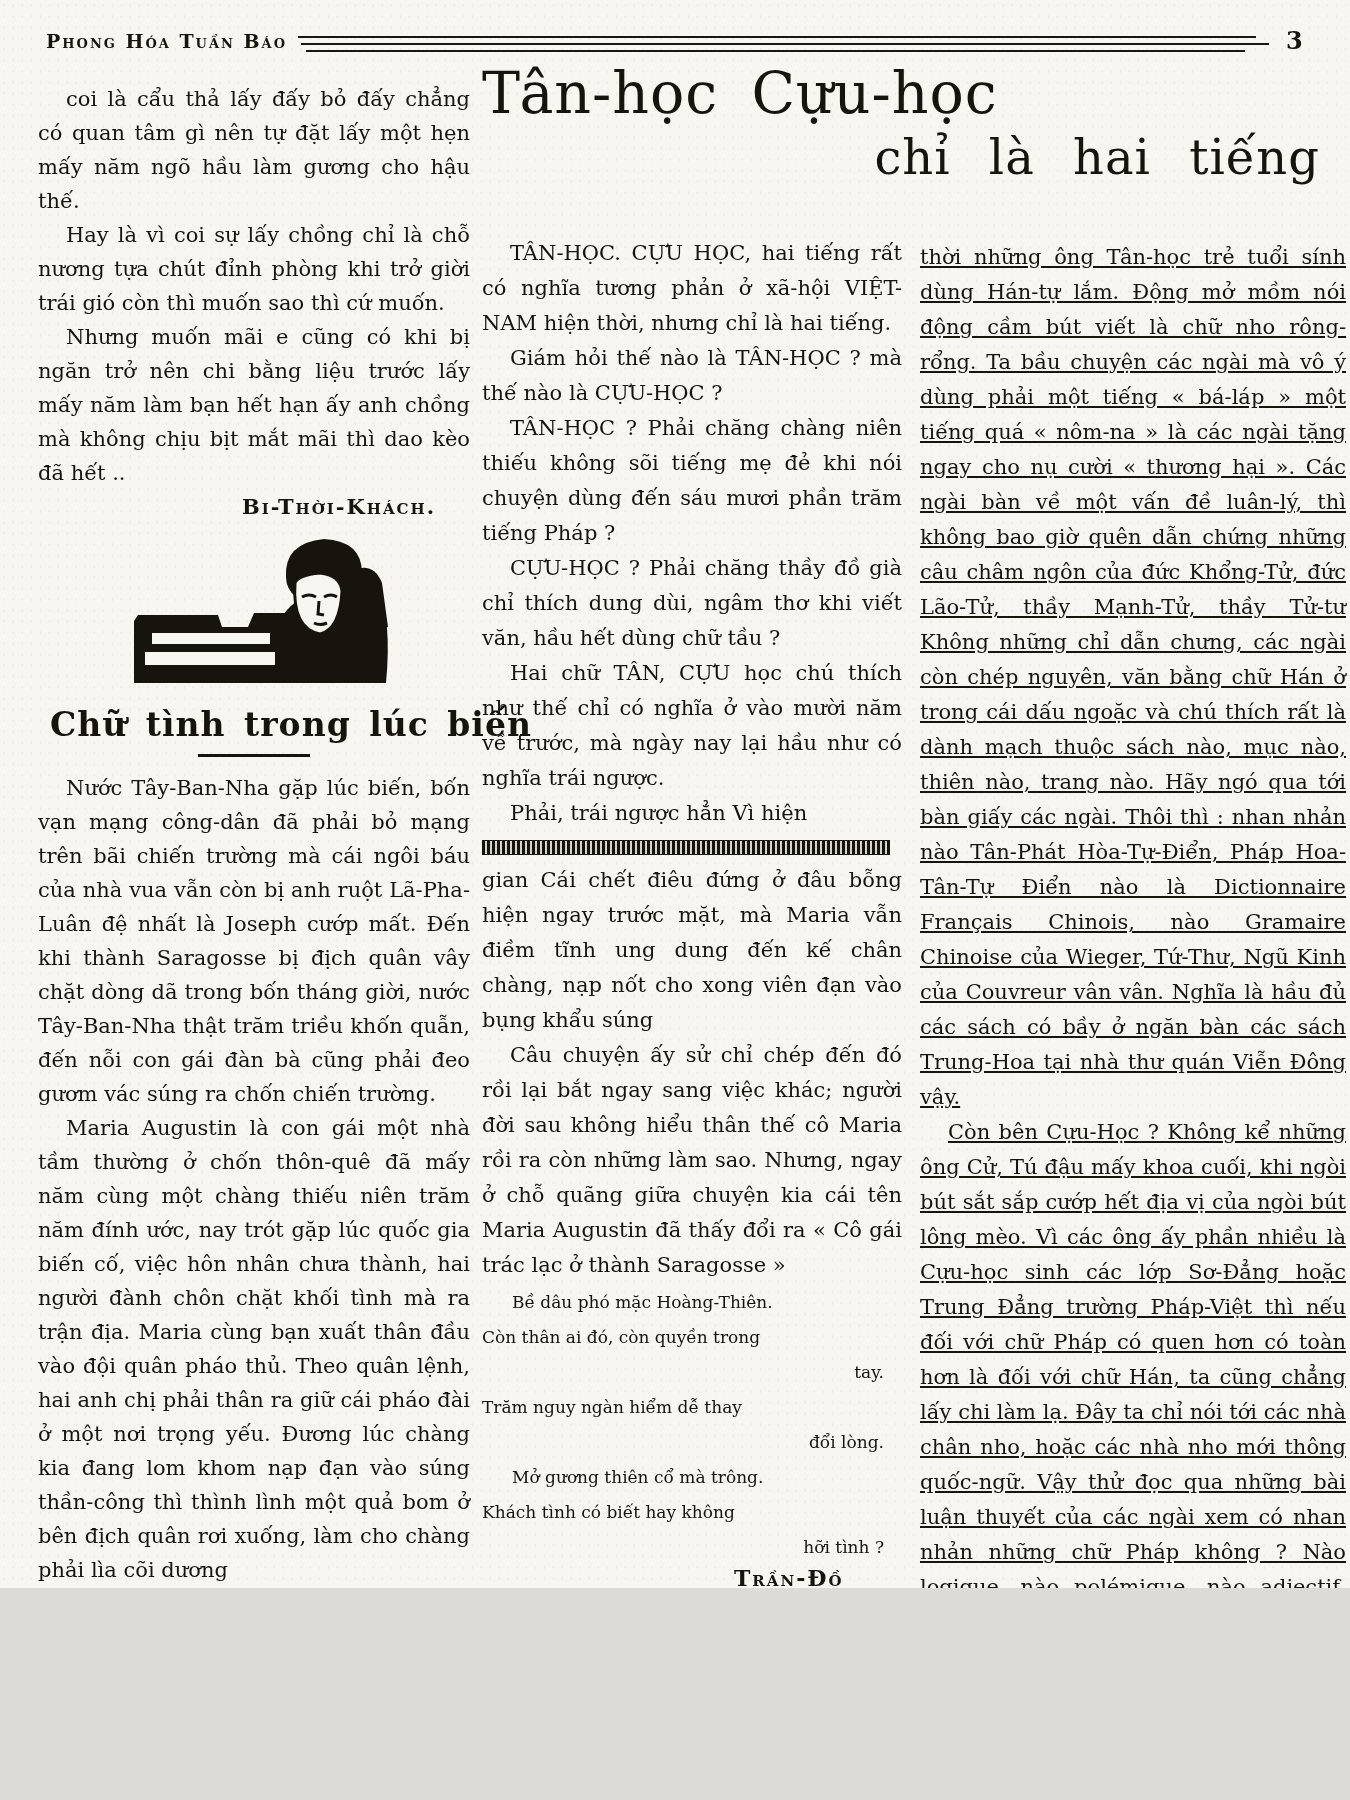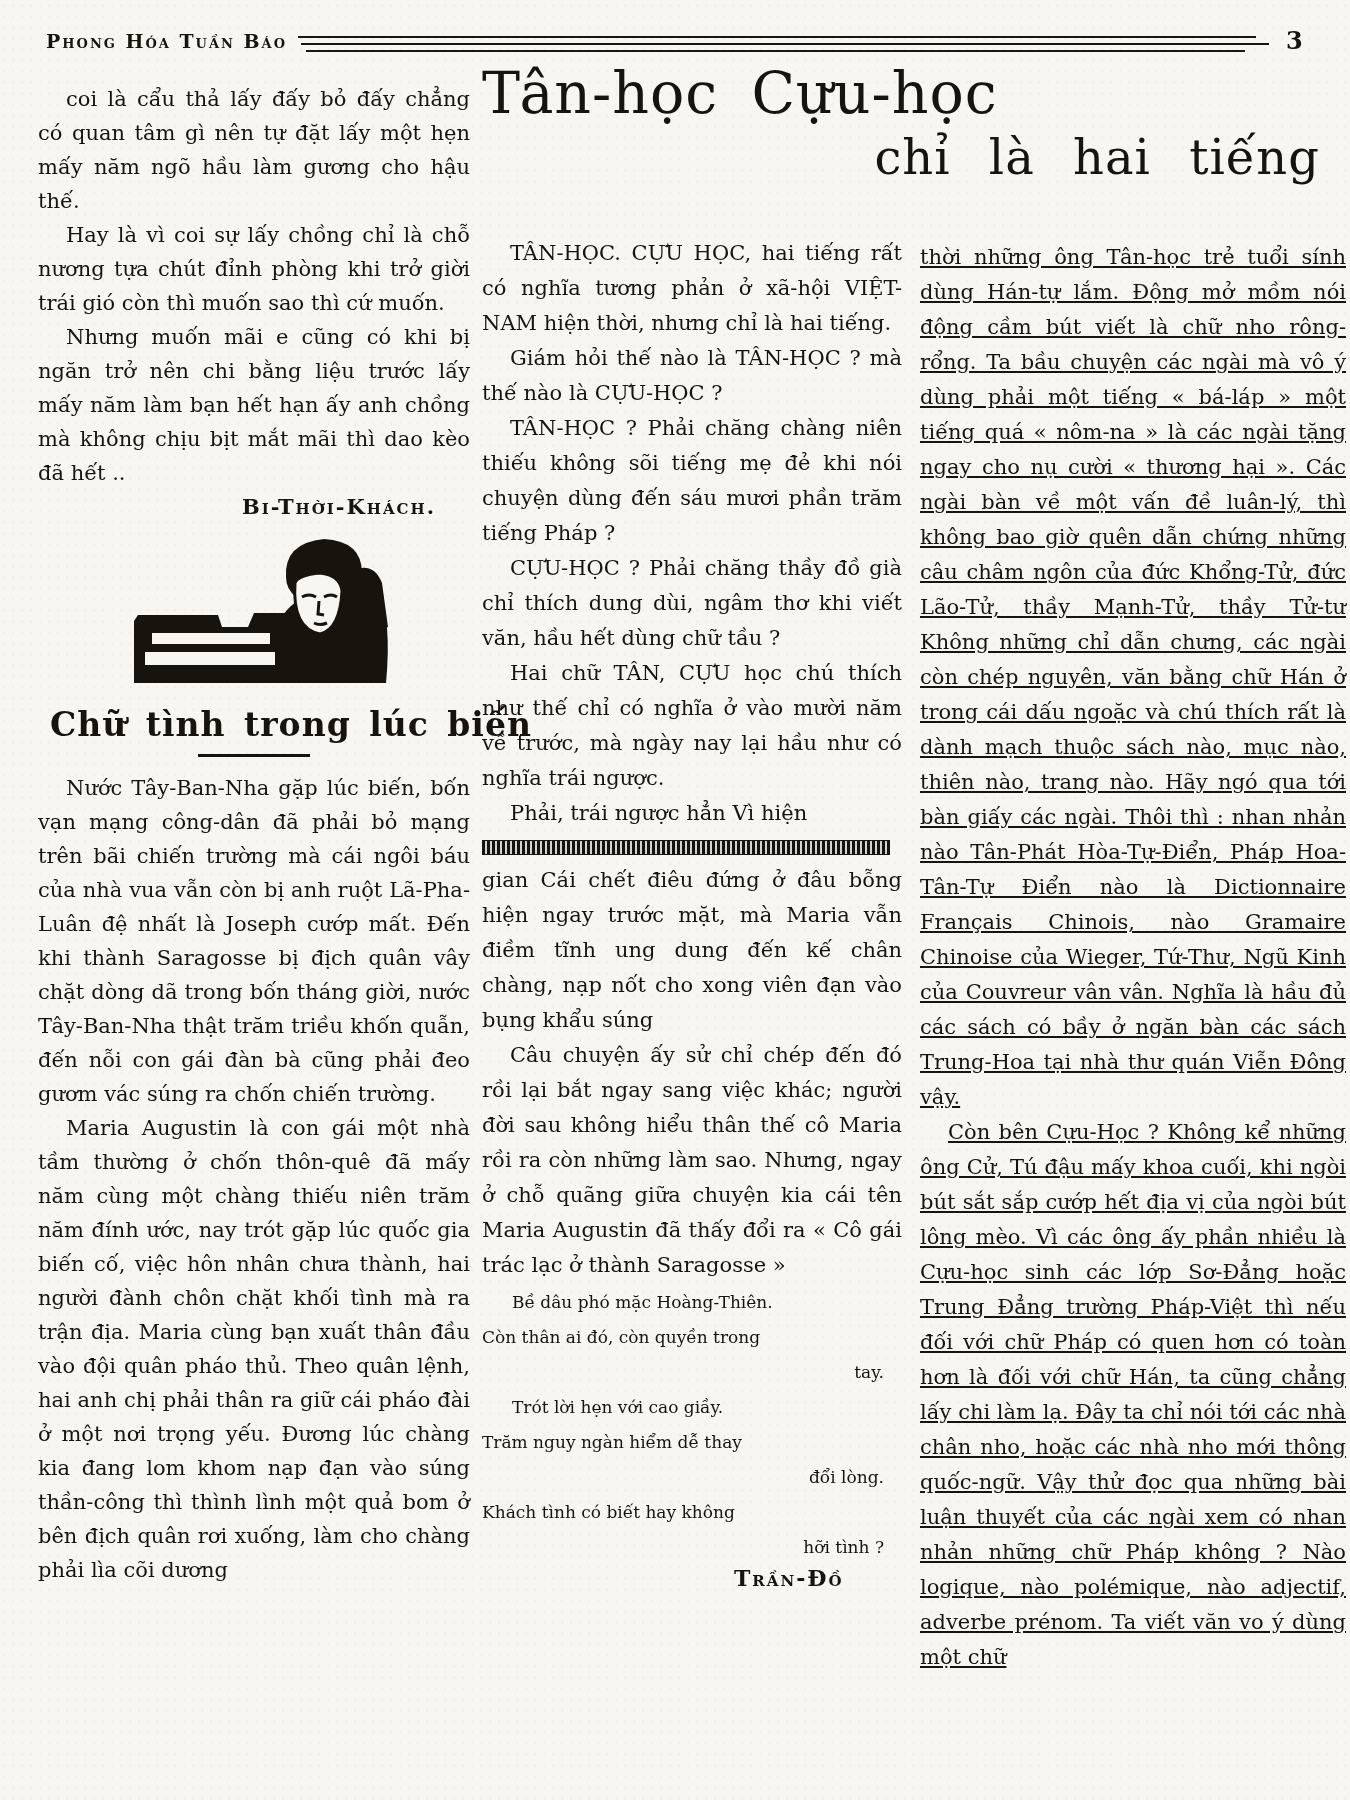--- a/index.html
+++ b/index.html
@@ -1,18 +1,18 @@
 <!DOCTYPE html>
 <html><head>
 <meta charset="utf-8">
 <style>
   html,body{margin:0;padding:0;background:#dddbd5;}
   .page{
     position:relative;
-    width:1350px;height:1800px;
+    width:1350px;height:1588px;
     margin:0 auto;
     background:#f7f6f1;
     background-image:radial-gradient(rgba(20,18,12,0.035) 1px, transparent 1px);
     background-size:9px 11px;
     font-family:"DejaVu Serif", serif;
     color:#17130d;
     overflow:hidden;
   }
   
   .masthead{
@@ -146,23 +146,23 @@
 
     <div class="stipple-bar"></div>
 
     <p class="no-indent">gian Cái chết điêu đứng ở đâu bỗng hiện ngay trước mặt, mà Maria vẫn điềm tĩnh ung dung đến kế chân chàng, nạp nốt cho xong viên đạn vào bụng khẩu súng</p>
     <p>Câu chuyện ấy sử chỉ chép đến đó rồi lại bắt ngay sang việc khác; người đời sau không hiểu thân thế cô Maria rồi ra còn những làm sao. Nhưng, ngay ở chỗ quãng giữa chuyện kia cái tên Maria Augustin đã thấy đổi ra « Cô gái trác lạc ở thành Saragosse »</p>
 
     <div class="verse">
       <div class="v-first">Bề dâu phó mặc Hoàng-Thiên.</div>
       <div class="v-body">Còn thân ai đó, còn quyền trong</div>
       <div class="v-tail">tay.</div>
-      <div class="v-first">Trót lời hẹn với cao giầy.</div>
       <div class="v-body">Trăm nguy ngàn hiểm dễ thay</div>
       <div class="v-tail">đổi lòng.</div>
+      <div class="v-first">Mở gương thiên cổ mà trông.</div>
       <div class="v-body">Khách tình có biết hay không</div>
       <div class="v-tail">hỡi tình ?</div>
     </div>
 
     <div class="sig-mid">Trần-Đồ</div>
   </div>
 
   <div class="col col-right">
     <p class="no-indent">thời những ông Tân-học trẻ tuổi sính dùng Hán-tự lắm. Động mở mồm nói động cầm bút viết là chữ nho rông-rổng. Ta bầu chuyện các ngài mà vô ý dùng phải một tiếng « bá-láp » một tiếng quá « nôm-na » là các ngài tặng ngay cho nụ cười « thương hại ». Các ngài bàn về một vấn đề luân-lý, thì không bao giờ quên dẫn chứng những câu châm ngôn của đức Khổng-Tử, đức Lão-Tử, thầy Mạnh-Tử, thầy Tử-tư Không những chỉ dẫn chưng, các ngài còn chép nguyên, văn bằng chữ Hán ở trong cái dấu ngoặc và chú thích rất là dành mạch thuộc sách nào, mục nào, thiên nào, trang nào. Hãy ngó qua tới bàn giấy các ngài. Thôi thì : nhan nhản nào Tân-Phát Hòa-Tự-Điển, Pháp Hoa-Tân-Tự Điển nào là Dictionnaire Français Chinois, nào Gramaire Chinoise của Wieger, Tứ-Thư, Ngũ Kinh của Couvreur vân vân. Nghĩa là hầu đủ các sách có bầy ở ngăn bàn các sách Trung-Hoa tại nhà thư quán Viễn Đông vậy.</p>
     <p>Còn bên Cựu-Học ? Không kể những ông Cử, Tú đậu mấy khoa cuối, khi ngòi bút sắt sắp cướp hết địa vị của ngòi bút lông mèo. Vì các ông ấy phần nhiều là Cựu-học sinh các lớp Sơ-Đẳng hoặc Trung Đẳng trường Pháp-Việt thì nếu đối với chữ Pháp có quen hơn có toàn hơn là đối với chữ Hán, ta cũng chẳng lấy chi làm lạ. Đây ta chỉ nói tới các nhà chân nho, hoặc các nhà nho mới thông quốc-ngữ. Vậy thử đọc qua những bài luận thuyết của các ngài xem có nhan nhản những chữ Pháp không ? Nào logique, nào polémique, nào adjectif, adverbe prénom. Ta viết văn vo ý dùng một chữ</p>

